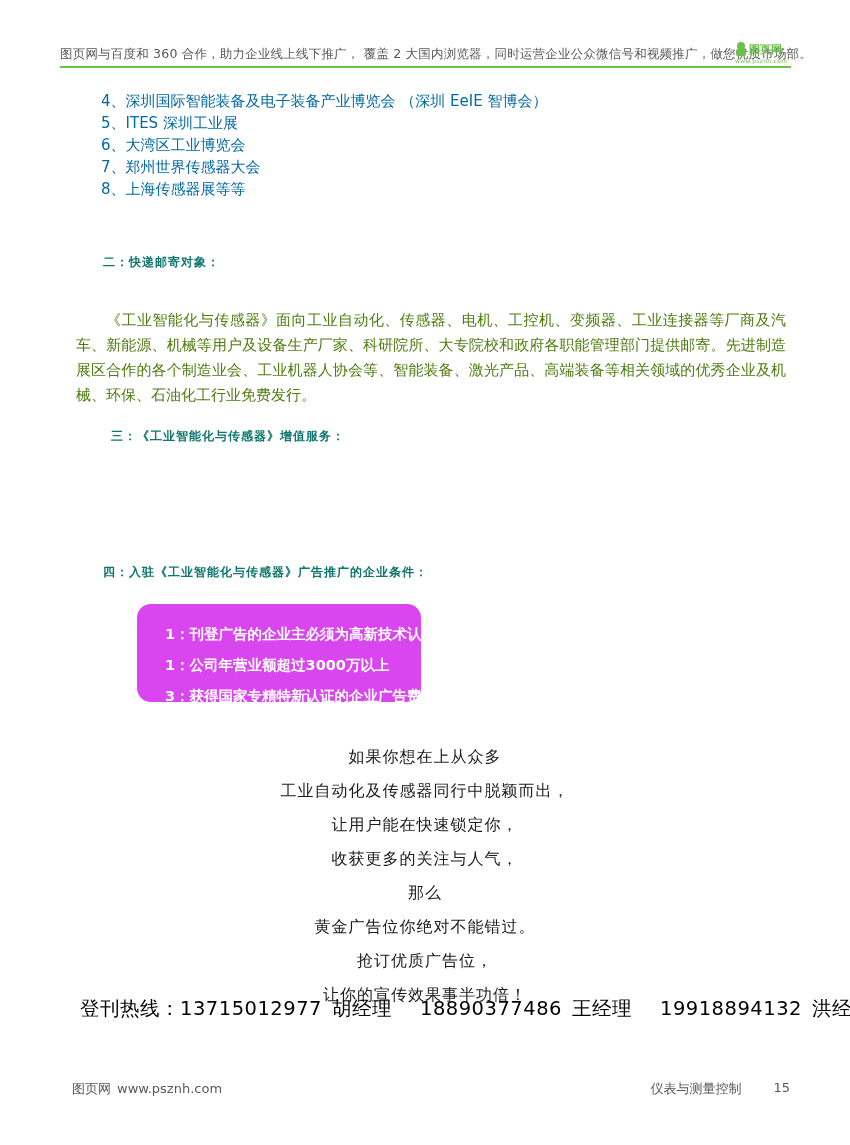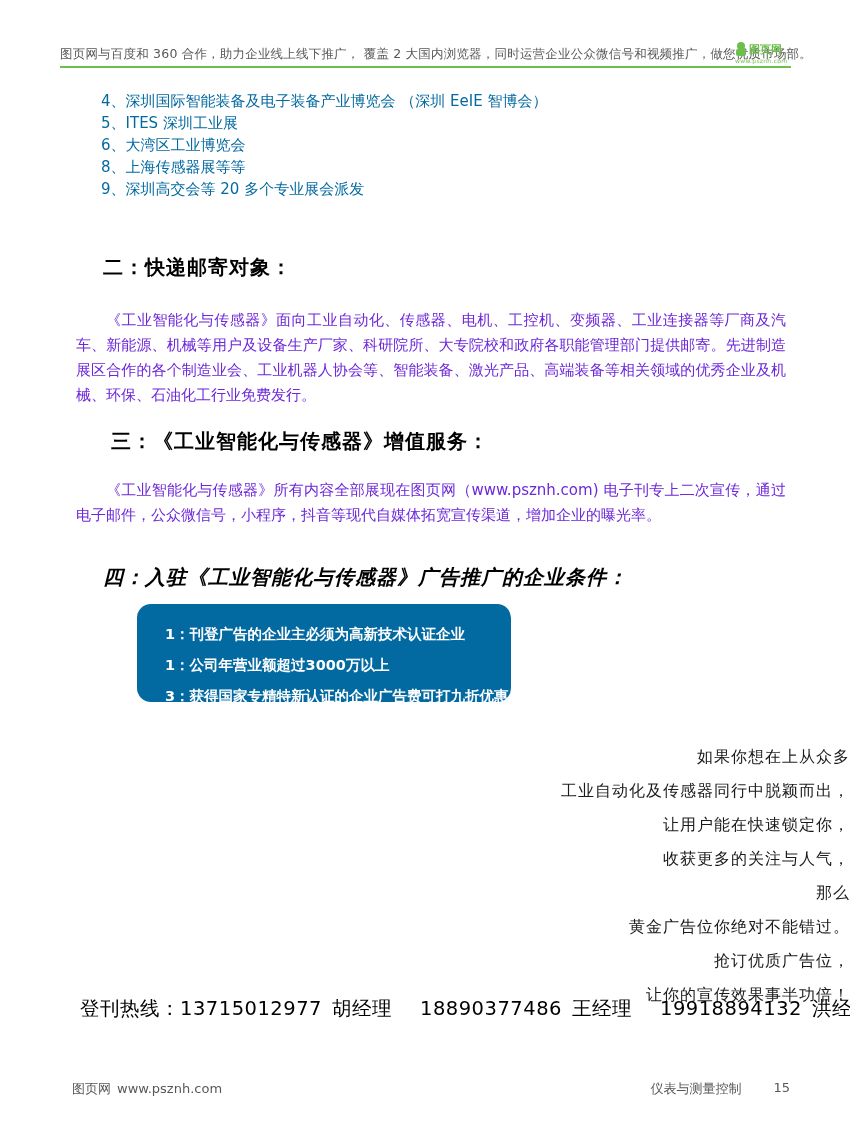--- a/index.html
+++ b/index.html
@@ -69,68 +69,68 @@
     width: 640px;
     font-size: 15px;
     color: #0369a1;
   }
   .expo-list .item { line-height: 22px; }
 
   
   .sec-heading {
     position: absolute;
     left: 103px;
-    font-size: 20px;
+    font-size: 12px;
     font-weight: bold;
-    color: #000000;
+    color: #0f766e;
     letter-spacing: 1px;
     white-space: nowrap;
   }
   #h2 { top: 254px; }
   #h3 { top: 428px; margin-left: 8px; }
-  #h4 { top: 564px; font-style: italic; }
+  #h4 { top: 564px; }
 
   
   .body-para {
     position: absolute;
     left: 76px;
     width: 710px;
     font-size: 15px;
     line-height: 25px;
-    color: #6d28d9;
+    color: #4d7c0f;
     text-align: justify;
     text-indent: 2em;
   }
   #para2 { top: 308px; }
   #para3 { top: 478px; }
 
   
   .cond-box {
     position: absolute;
     left: 137px; top: 604px;
-    width: 374px; height: 98px;
-    background: #0369a1;
+    width: 284px; height: 98px;
+    background: #d946ef;
     border-radius: 14px;
     box-sizing: border-box;
     padding: 15px 10px 0 28px;
   }
   .cond-box .cond-item {
     color: #ffffff;
     font-size: 14.5px;
     font-weight: bold;
     line-height: 31px;
     white-space: nowrap;
   }
 
   
   .slogan {
     position: absolute;
     left: 0; top: 740px;
     width: 850px;
-    text-align: right;
+    text-align: center;
     color: #1a1a1a;
     font-family: Liberation Serif, serif;
   }
   .slogan .line {
     font-size: 16px;
     line-height: 34px;
     letter-spacing: 1px;
   }
 
   
@@ -175,29 +175,28 @@
       <span class="logo-name">图页网</span>
     </div>
     <div class="logo-url">www.psznh.com</div>
   </div>
   <div class="header-rule"></div>
 
   <div class="expo-list">
     <div class="item">4、深圳国际智能装备及电子装备产业博览会 （深圳 EeIE 智博会）</div>
     <div class="item">5、ITES 深圳工业展</div>
     <div class="item">6、大湾区工业博览会</div>
+    <div class="item">7、郑州世界传感器大会</div>
     <div class="item">8、上海传感器展等等</div>
-    <div class="item">9、深圳高交会等 20 多个专业展会派发</div>
   </div>
 
   <div id="h2" class="sec-heading">二：快递邮寄对象：</div>
   <div id="para2" class="body-para">《工业智能化与传感器》面向工业自动化、传感器、电机、工控机、变频器、工业连接器等厂商及汽车、新能源、机械等用户及设备生产厂家、科研院所、大专院校和政府各职能管理部门提供邮寄。先进制造展区合作的各个制造业会、工业机器人协会等、智能装备、激光产品、高端装备等相关领域的优秀企业及机械、环保、石油化工行业免费发行。</div>
 
   <div id="h3" class="sec-heading">三：《工业智能化与传感器》增值服务：</div>
-  <div id="para3" class="body-para">《工业智能化与传感器》所有内容全部展现在图页网（www.psznh.com) 电子刊专上二次宣传，通过电子邮件，公众微信号，小程序，抖音等现代自媒体拓宽宣传渠道，增加企业的曝光率。</div>
 
   <div id="h4" class="sec-heading">四：入驻《工业智能化与传感器》广告推广的企业条件：</div>
 
   <div class="cond-box">
     <div class="cond-item">1：刊登广告的企业主必须为高新技术认证企业</div>
     <div class="cond-item">1：公司年营业额超过3000万以上</div>
     <div class="cond-item">3：获得国家专精特新认证的企业广告费可打九折优惠</div>
   </div>
 
   <div class="slogan">

